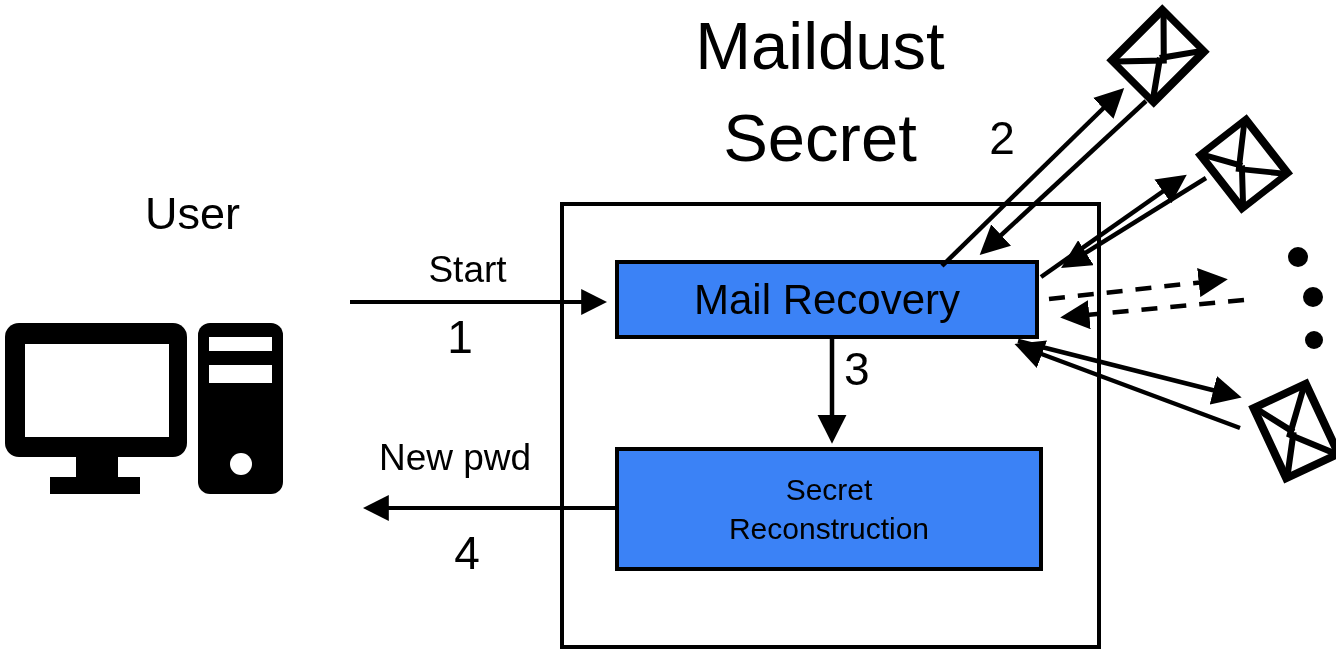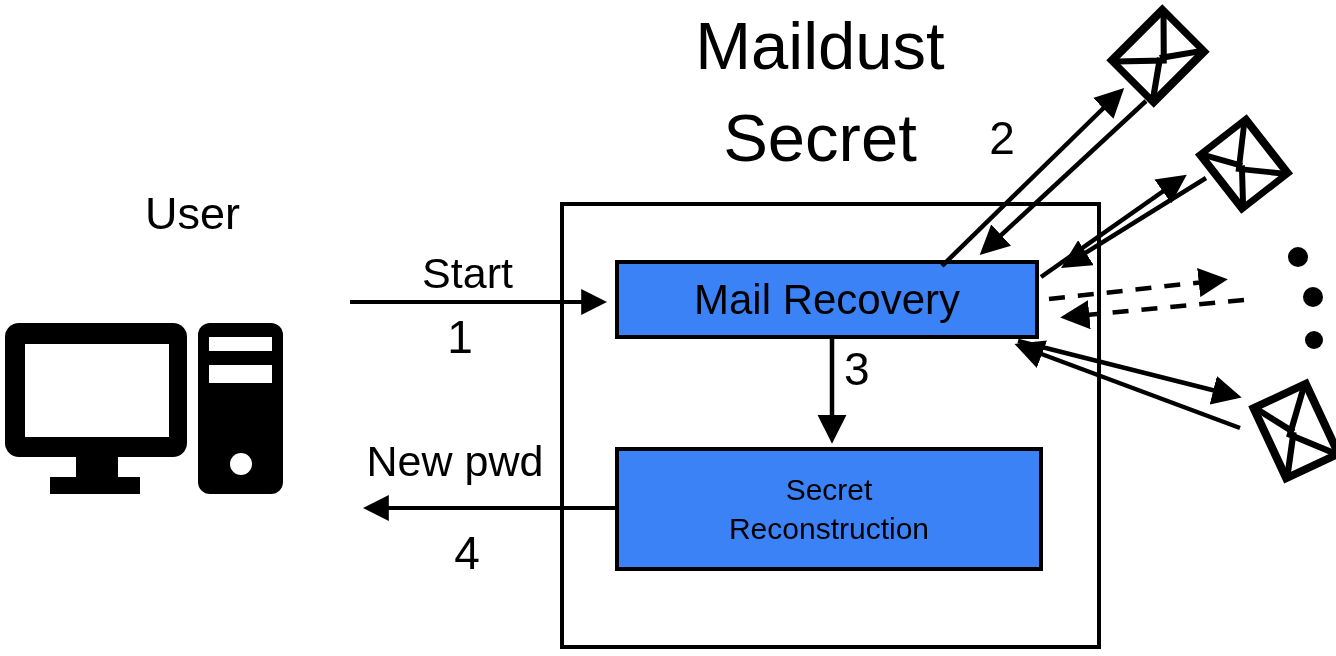--- a/index.html
+++ b/index.html
@@ -33,21 +33,21 @@
     background: #3b82f6;
     box-sizing: border-box;
     display: flex;
     align-items: center;
     justify-content: center;
     text-align: center;
   }
   #client-box   { left: 560px; top: 202px; width: 541px; height: 447px; background: transparent; }
   #mail-recovery-box { left: 615px; top: 260px; width: 424px; height: 79px; font-size: 42px; }
   #secret-box   { left: 615px; top: 447px; width: 428px; height: 124px; font-size: 30px; line-height: 1.3; }
-  .step-label  { font-size: 43px; }
+  .step-label  { font-size: 37px; }
   .step-number { font-size: 46px; }
   #start-label   { left: 380px; top: 249px; width: 175px; text-align: center; }
   #step1-number  { left: 410px; top: 310px; width: 100px; text-align: center; }
   #newpwd-label  { left: 355px; top: 437px; width: 200px; text-align: center; }
   #step4-number  { left: 417px; top: 526px; width: 100px; text-align: center; }
   #step2-number  { left: 972px; top: 111px; width: 60px; text-align: center; }
   #step3-number  { left: 836px; top: 342px; width: 60px; text-align: left; padding-left: 8px;}
   svg.overlay {
     position: absolute; left: 0; top: 0;
     width: 1336px; height: 656px;

